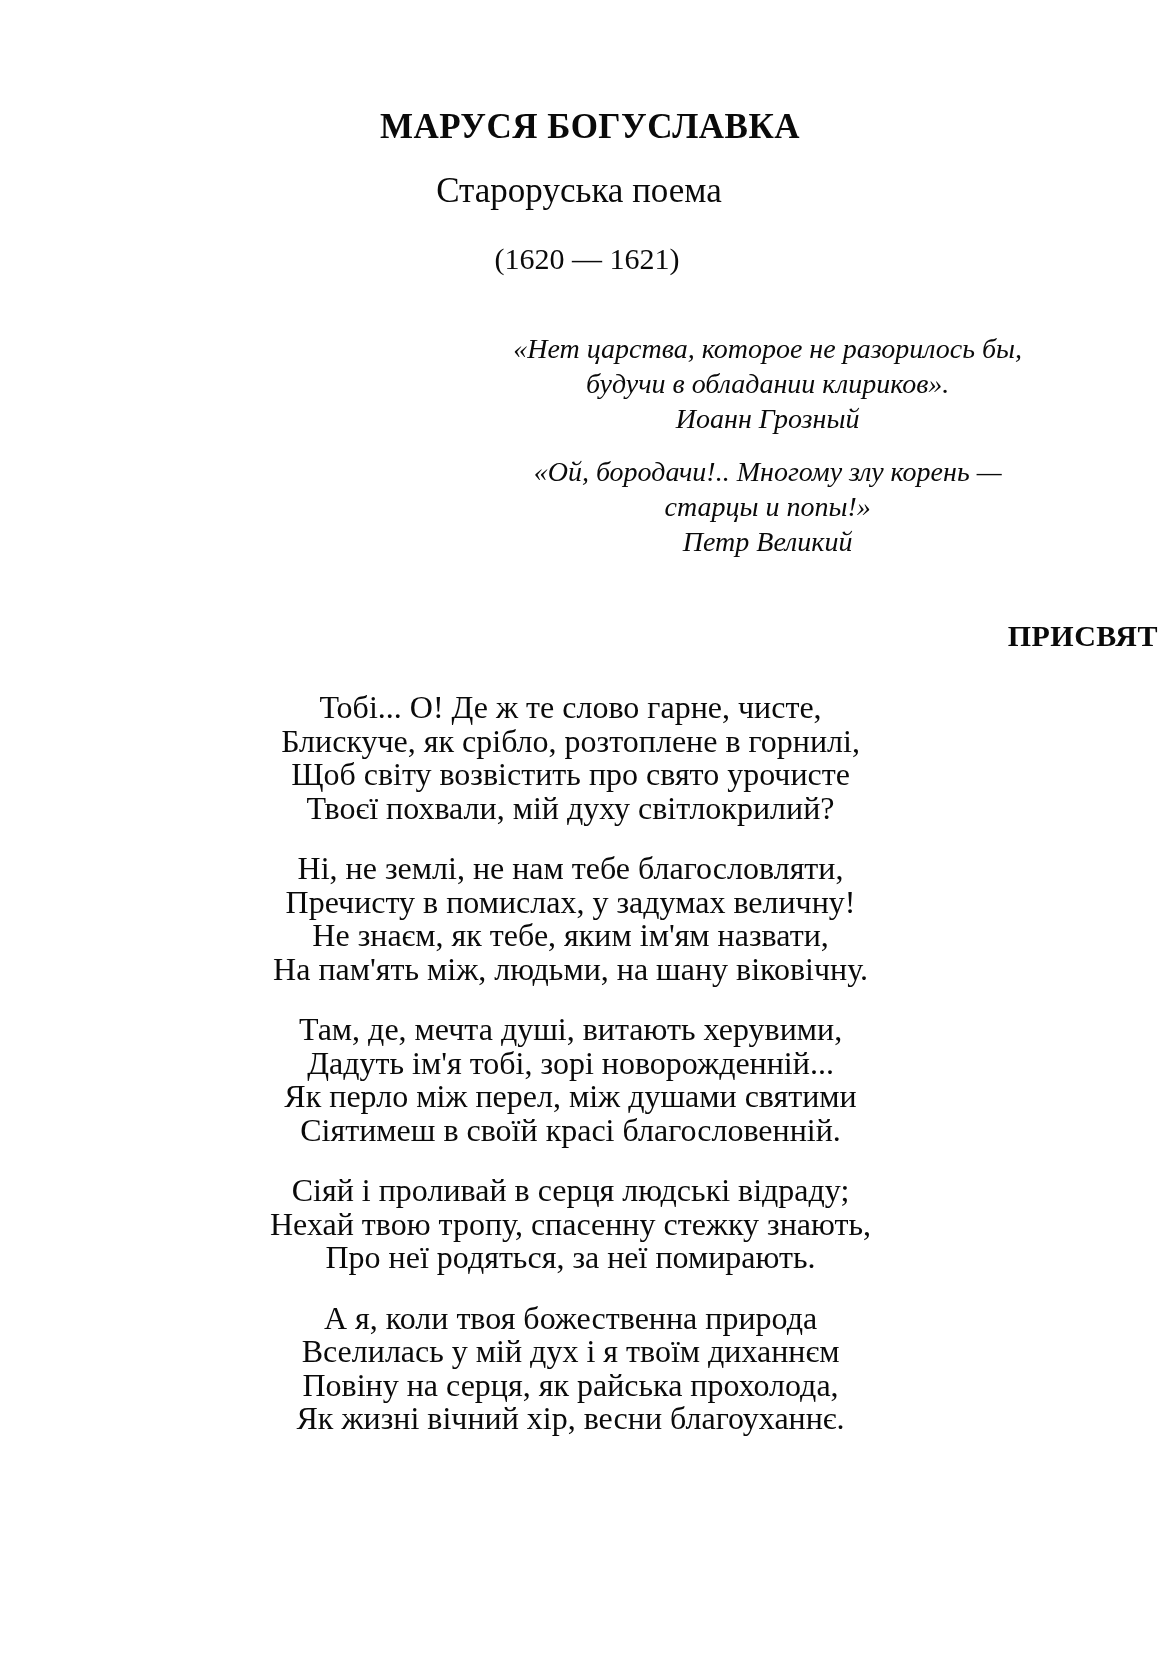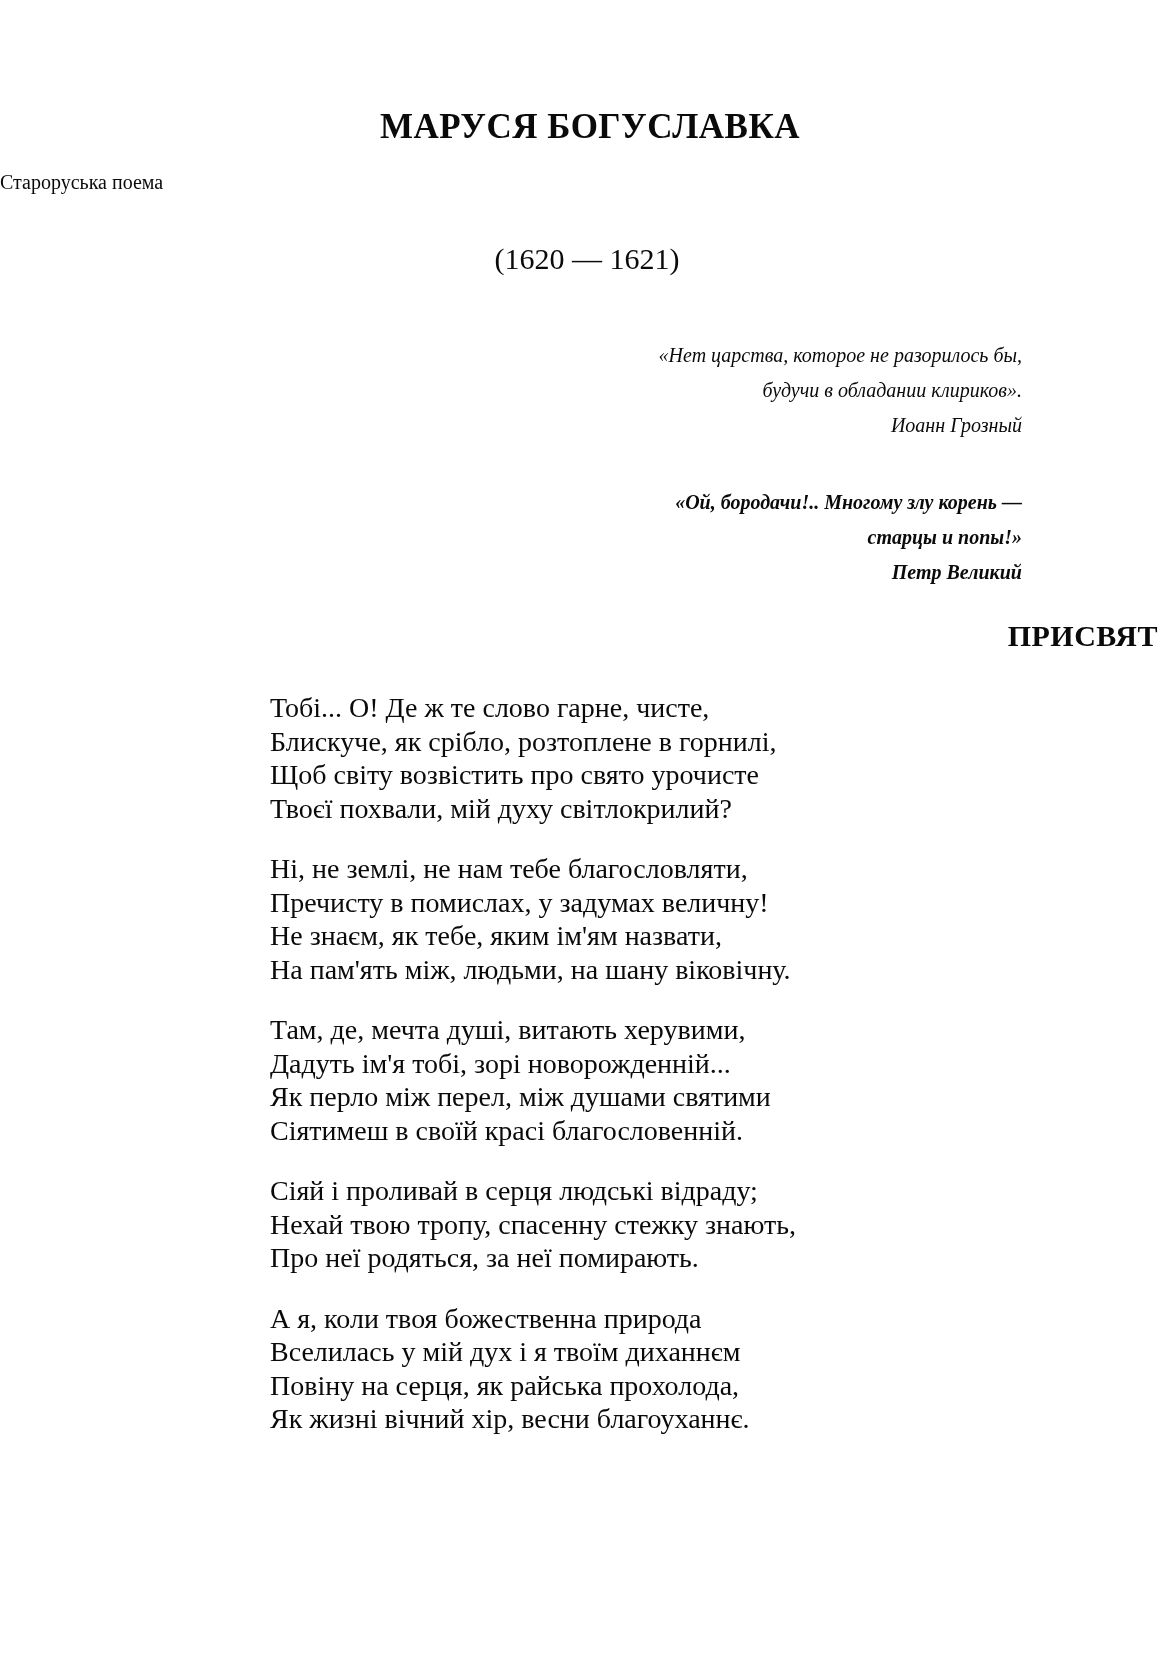--- a/index.html
+++ b/index.html
@@ -25,62 +25,62 @@
     text-align: center;
     font-size: 35px;
     font-weight: bold;
     letter-spacing: 0.5px;
   }
   .poem-subtitle {
     position: absolute;
     top: 171px;
     left: 0;
     width: 100%;
-    font-size: 20px;
+    text-align: center;
+    font-size: 35px;
   }
   .poem-years {
     position: absolute;
     top: 234px;
     left: 8px;
     width: 100%;
     text-align: center;
     font-size: 30px;
     margin-top: 8px;
   }
   .epigraphs {
     position: absolute;
-    top: 338px;
+    top: 331px;
     right: 136px;
-    text-align: right;
+    text-align: center;
     font-style: italic;
-    font-size: 20px;
+    font-size: 28px;
     line-height: 35px;
   }
   .epigraph + .epigraph {
-    margin-top: 42px;
-    font-weight: bold;
+    margin-top: 18px;
   }
   .section-heading {
     position: absolute;
     top: 619px;
     left: 0;
     width: 100%;
     margin: 0;
     text-align: right;
     font-size: 30px;
     font-weight: bold;
     letter-spacing: 0.5px;
   }
   .poem-body {
     position: absolute;
     top: 691px;
     left: 270px;
-    font-size: 28px;
+    font-size: 32px;
     line-height: 33.5px;
-    text-align: left;
+    text-align: center;
     white-space: nowrap;
   }
   .stanza {
     margin: 0 0 27px 0;
   }
 </style>
 </head>
 <body>
 
 <div class="page">

